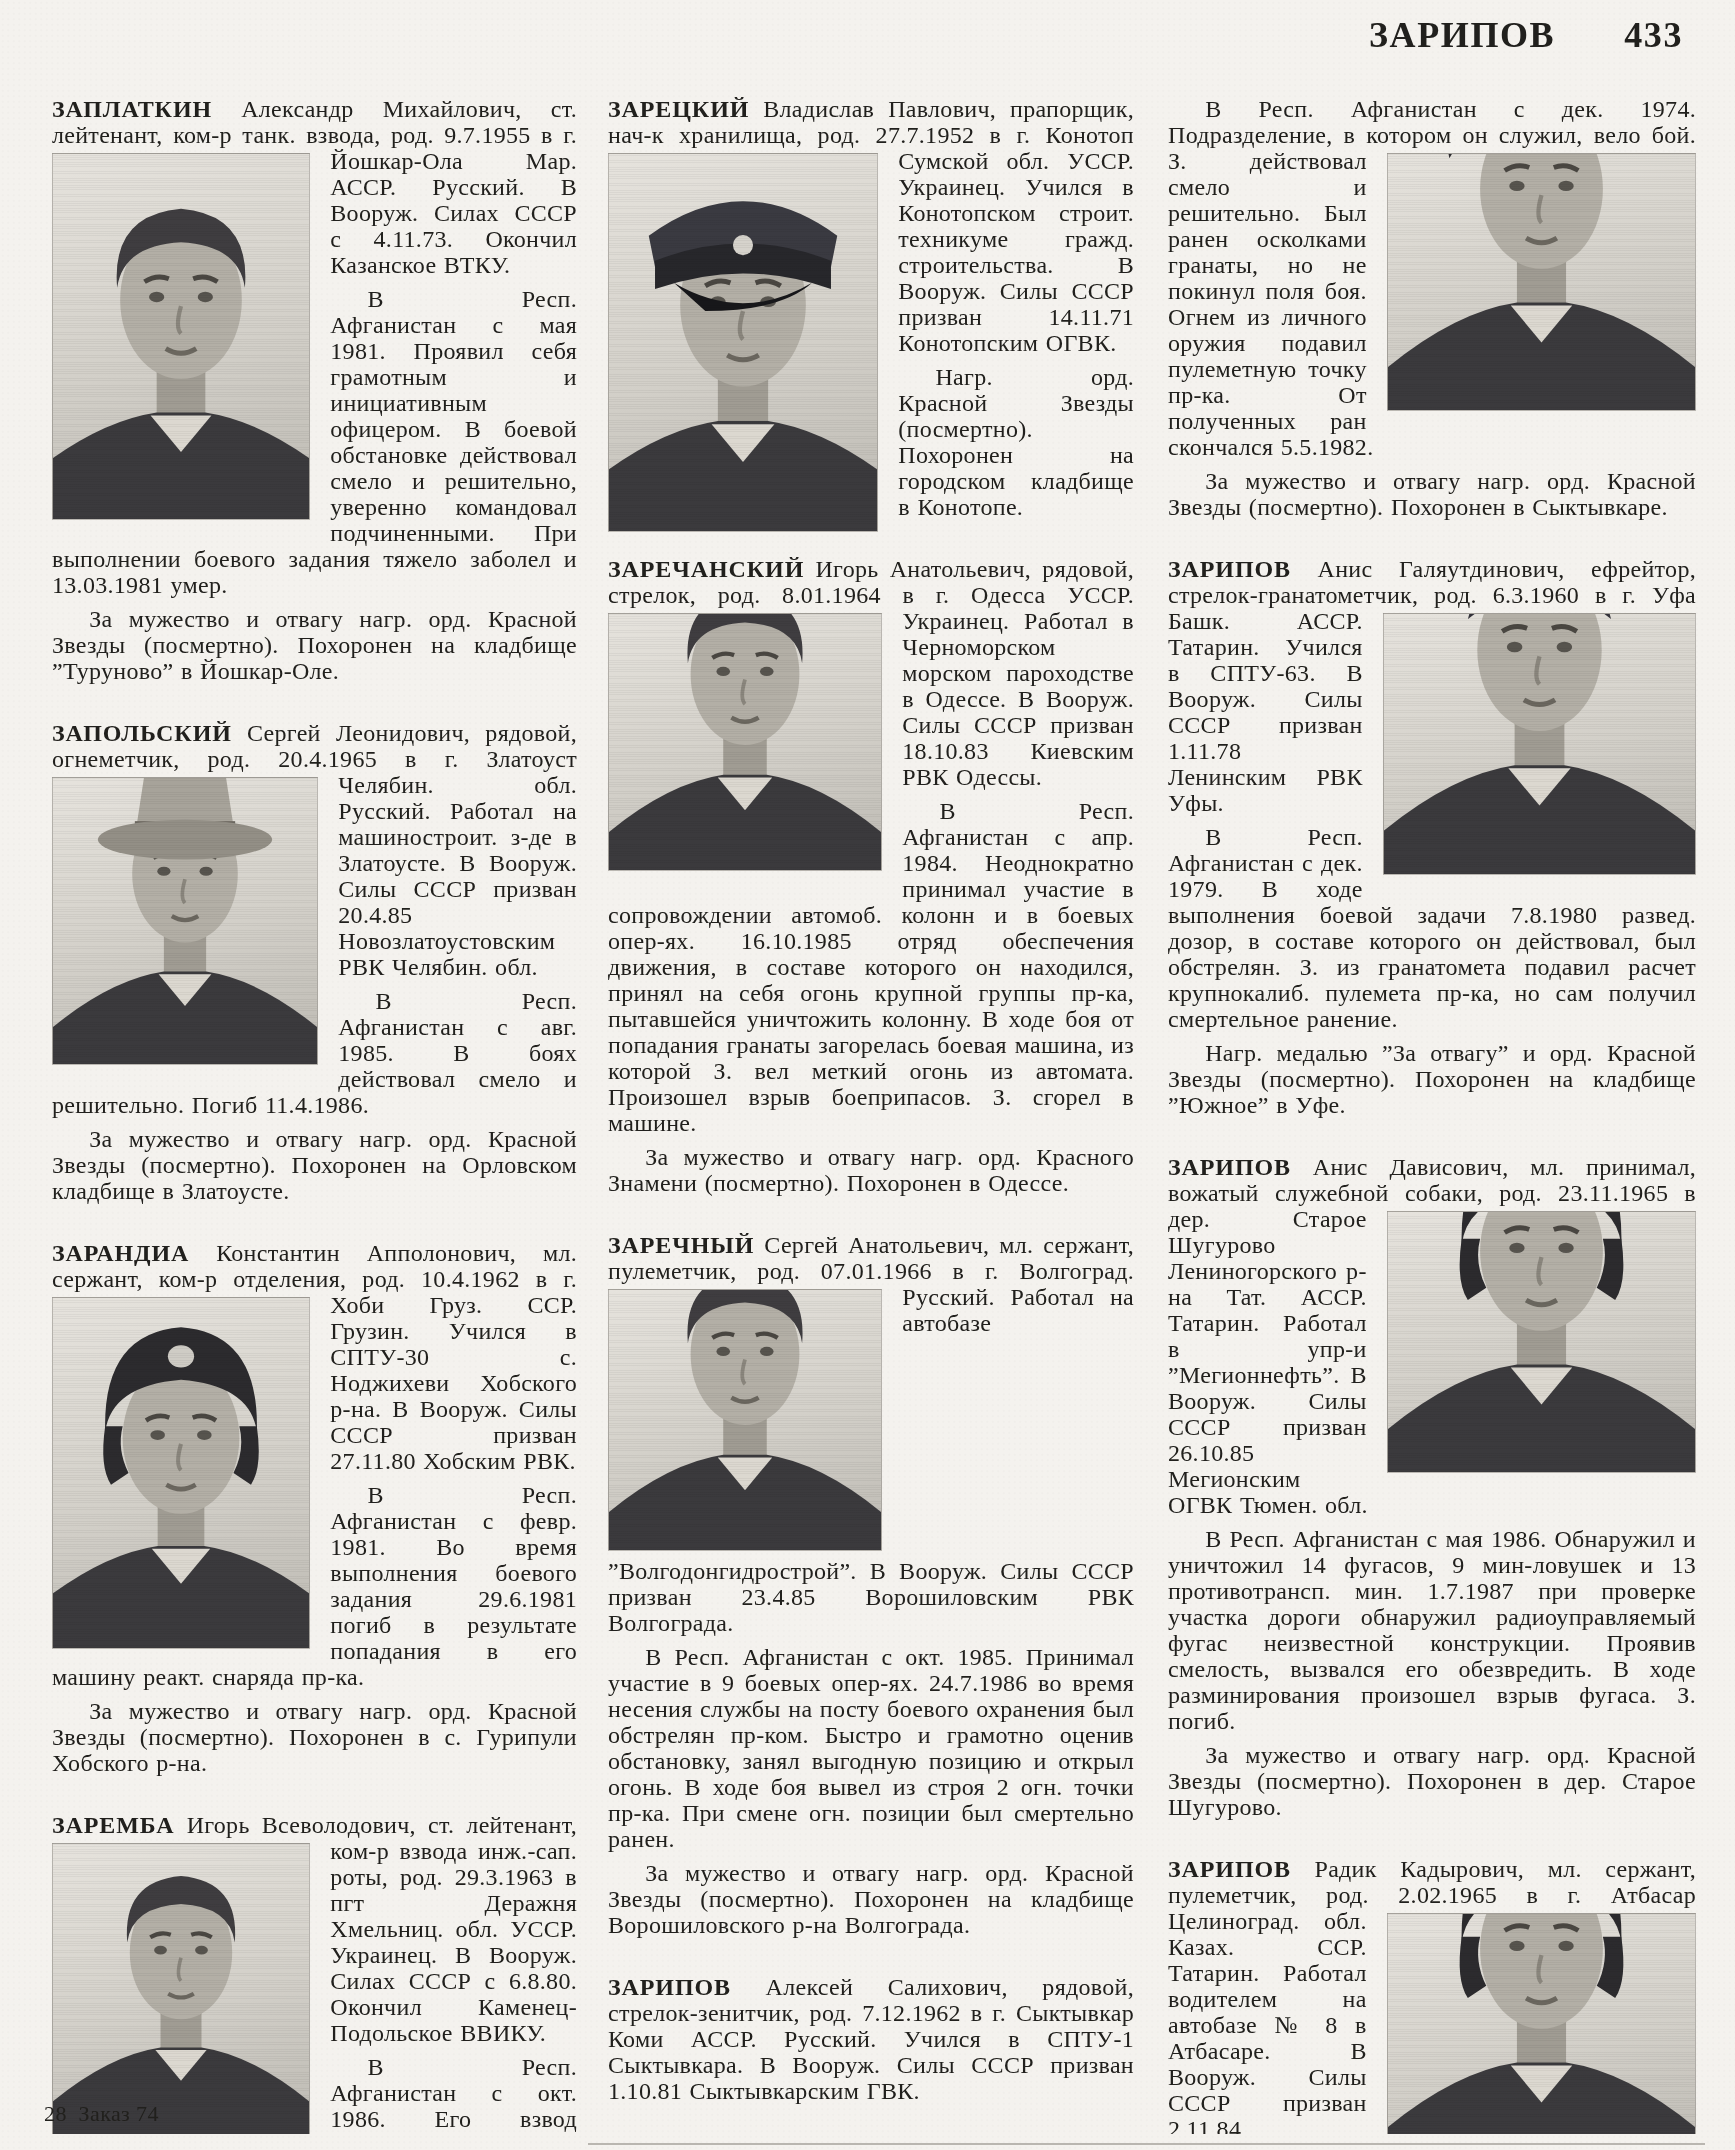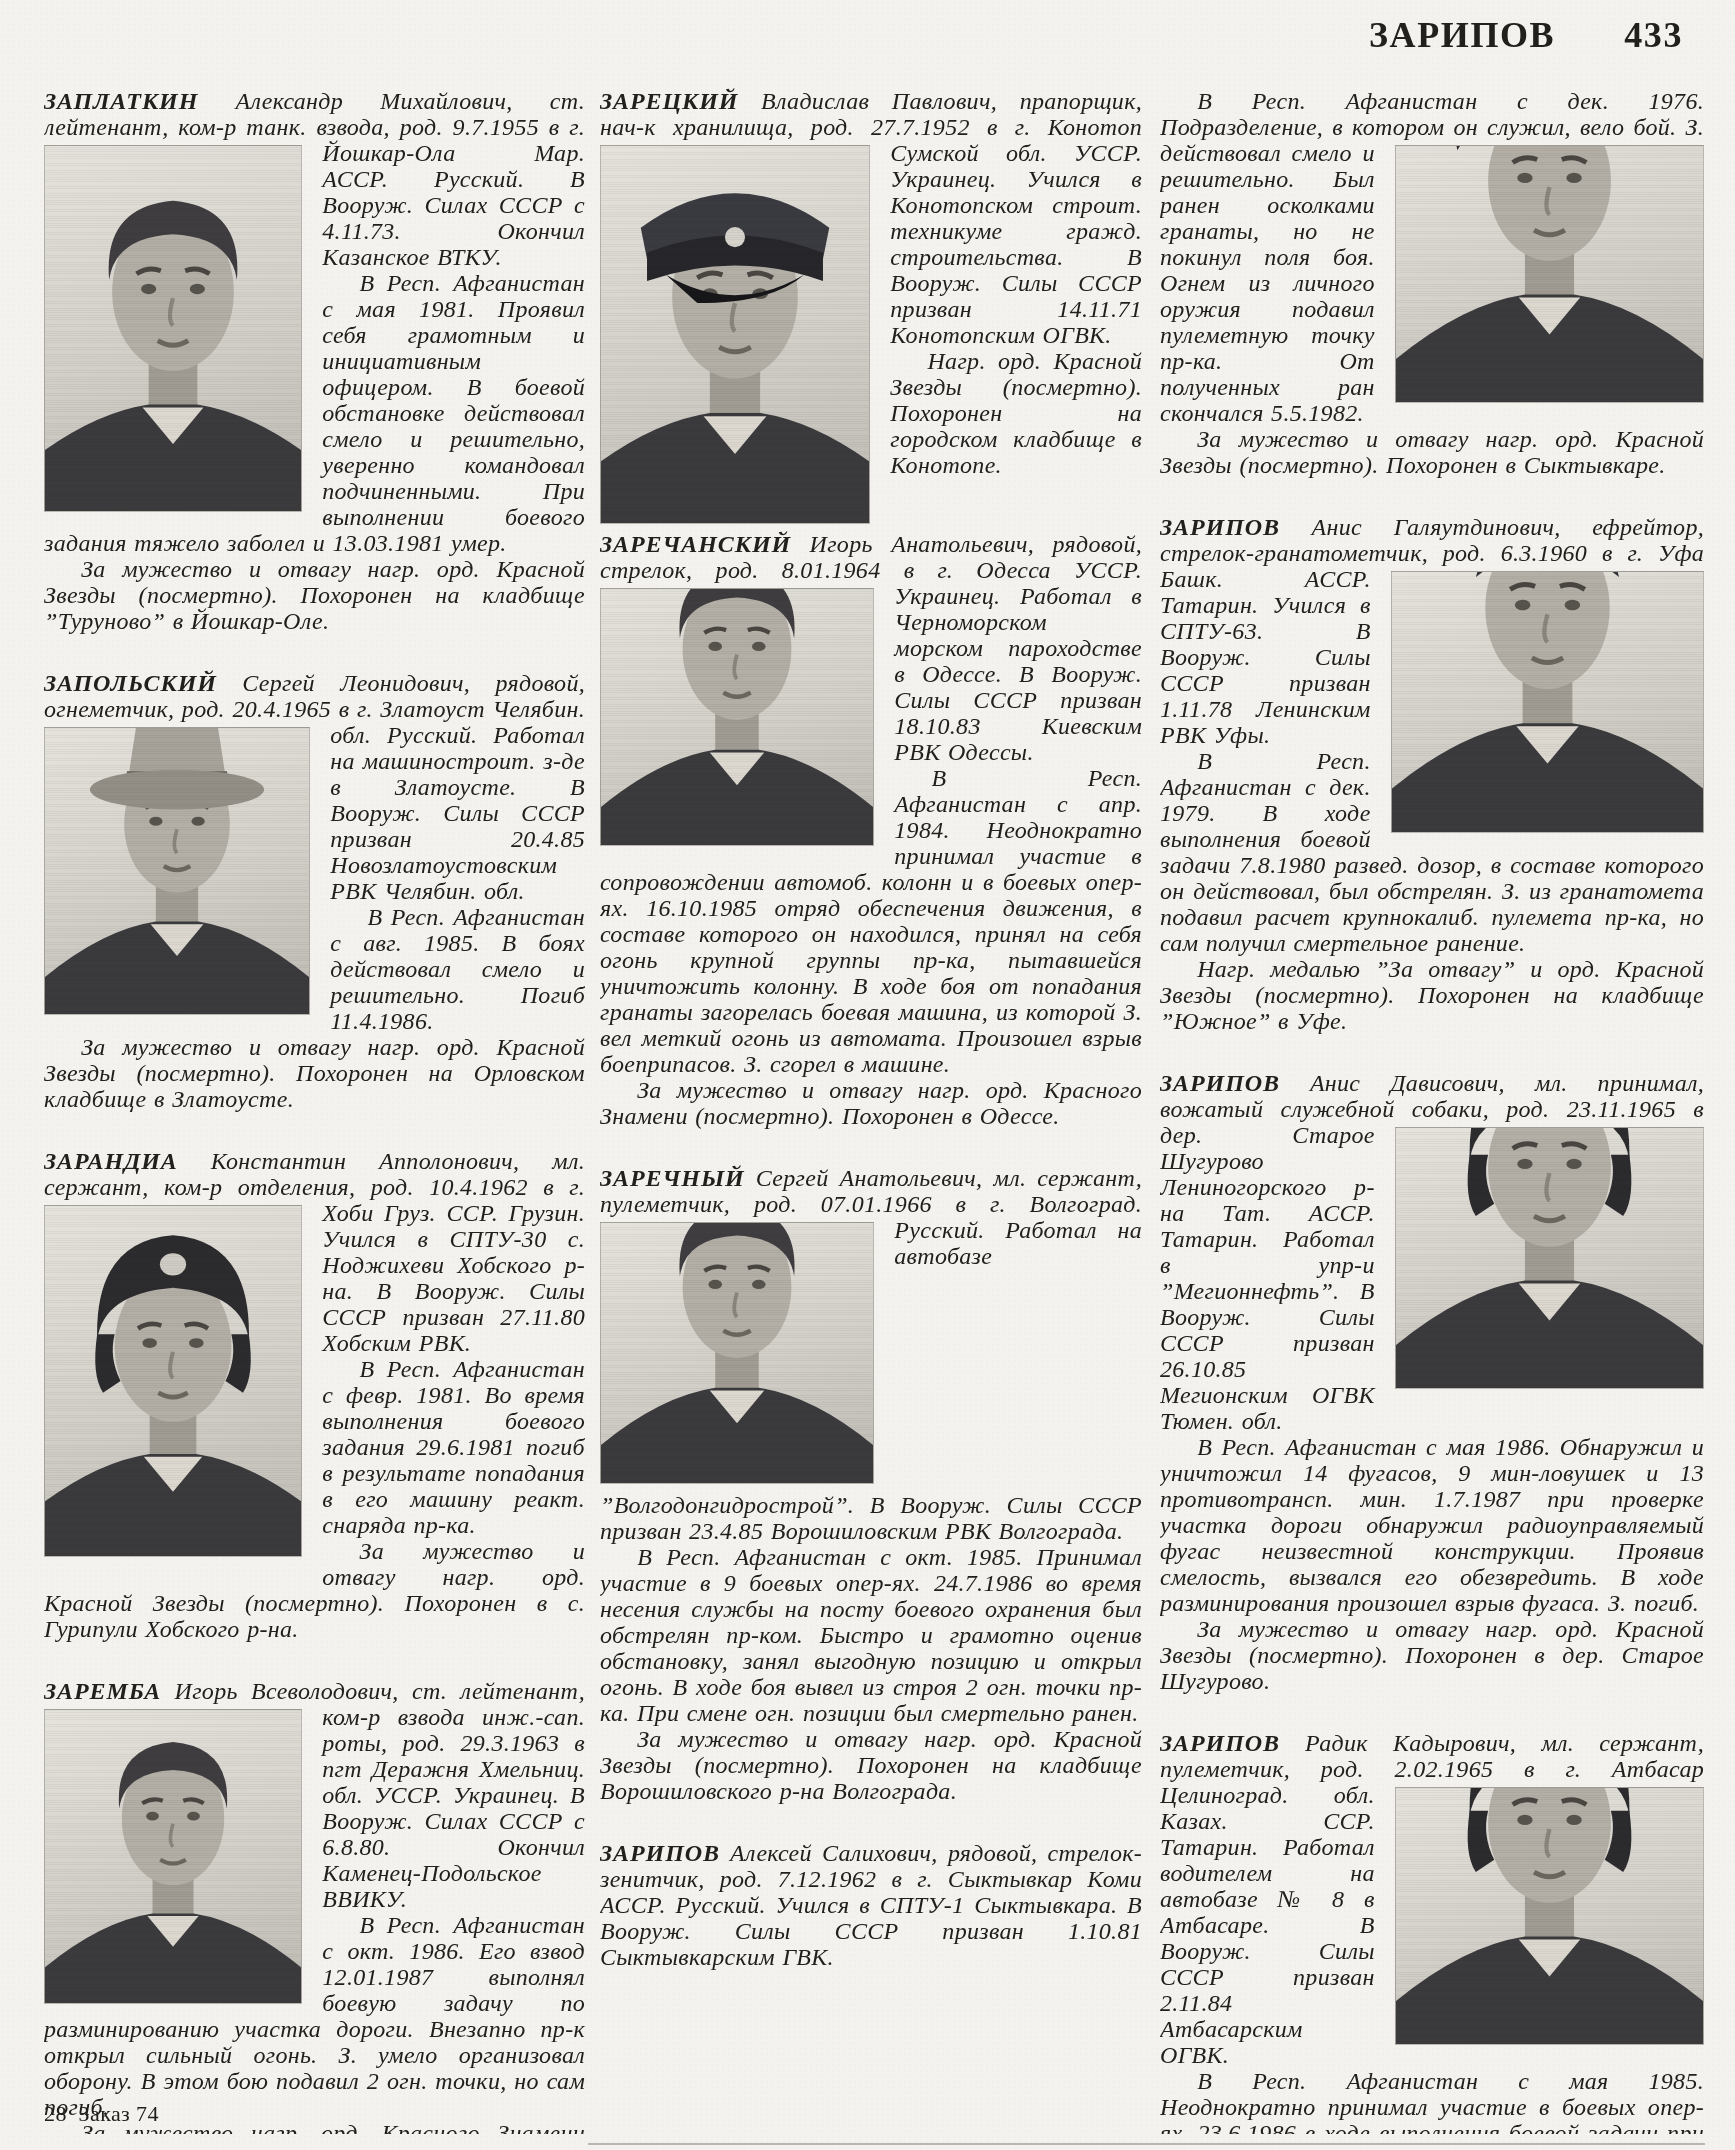--- a/index.html
+++ b/index.html
@@ -24,21 +24,21 @@
   .col{
     position:absolute;top:88px;height:2046px;overflow:hidden;
     font-size:24px;line-height:26px;text-align:justify;
     letter-spacing:0.3px;word-spacing:1.2px;
     hyphens:auto;-webkit-hyphens:auto;
   }
   #col1{left:44px;width:541px;}
   #col2{left:600px;width:542px;}
   #col3{left:1160px;width:544px;}
   .entry{clear:both;margin:0 0 36px 0;}
-  .para{margin:0;padding:0;font-style:italic;}
+  .para{margin:8px;padding:0;}
   .para.indent{text-indent:1.55em;}
   .surname{font-weight:bold;letter-spacing:0.9px;}
   .photo{
     position:relative;overflow:hidden;display:block;
     background:linear-gradient(165deg,#e6e3dd 0%,#d2cfc8 55%,#bcb9b2 100%);
     border:0.8px solid rgba(60,55,50,0.25);
     box-sizing:border-box;
   }
   .photo.left{float:left;margin:4.7px 20.3px 7.8px 0;}
   .photo.right{float:right;margin:4.7px 0 7.8px 20.3px;}
@@ -229,21 +229,21 @@
         </div>
   </article>
 
   <article class="entry">
     <p class="para first"><b class="surname">ЗАРИПОВ</b> <span>Алексей Салихович, рядовой, стрелок-зенитчик, род. 7.12.1962 в г. Сыктывкар Коми АССР. Русский. Учился в СПТУ-1 Сыктывкара. В Вооруж. Силы СССР призван 1.10.81 Сыктывкарским ГВК.</span> <span></span></p>
     <div></div>
   </article>
 </div>
   <div class="col" id="col3">
   <article class="entry">
-    <p class="para first indent"> <span>В Респ. Афганистан с дек. 1976. Подразделение, в котором он служил, вело бой.</span><span class="photo right" style="width: 309px; height: 258px;">
+    <p class="para first indent"> <span>В Респ. Афганистан с дек. 1974. Подразделение, в котором он служил, вело бой.</span><span class="photo right" style="width: 309px; height: 258px;">
             <svg viewBox="0 0 100 120" preserveAspectRatio="xMidYMax slice">
               <path d="M42 70 h16 v18 h-16 z" fill="#a09c93"></path>
               <path d="M0 120 L0 106 Q22 88 42 85 L58 85 Q78 88 100 106 L100 120 Z" fill="#3b3a3d"></path>
               <path d="M40 86 L50 98 L60 86 Z" fill="#dcd8d0"></path>
               <ellipse cx="50" cy="48" rx="20" ry="26" fill="#b3afa6"></ellipse>
               <path d="M38 42 q4 -2.5 8 -1" stroke="#4a4742" stroke-width="1.6" fill="none"></path>
               <path d="M54 41 q4 -1.5 8 1" stroke="#4a4742" stroke-width="1.6" fill="none"></path>
               <ellipse cx="42" cy="47" rx="2.5" ry="1.7" fill="#57544e"></ellipse>
               <ellipse cx="58" cy="47" rx="2.5" ry="1.7" fill="#57544e"></ellipse>
               <path d="M50 50 q-2 7 0 9" stroke="#8a867d" stroke-width="1.4" fill="none"></path>

